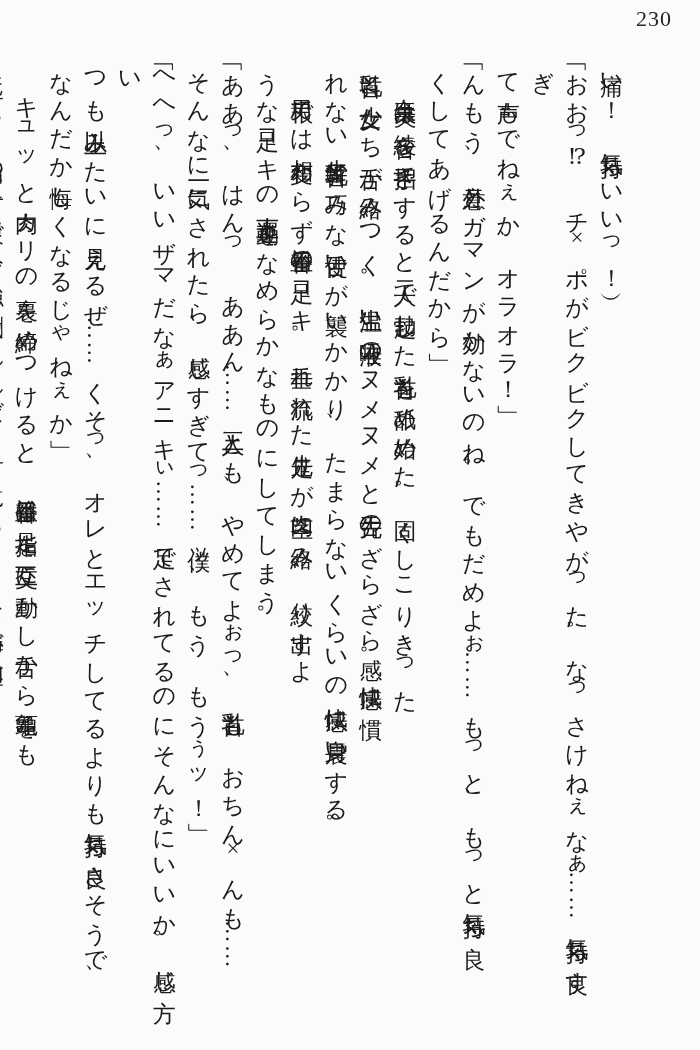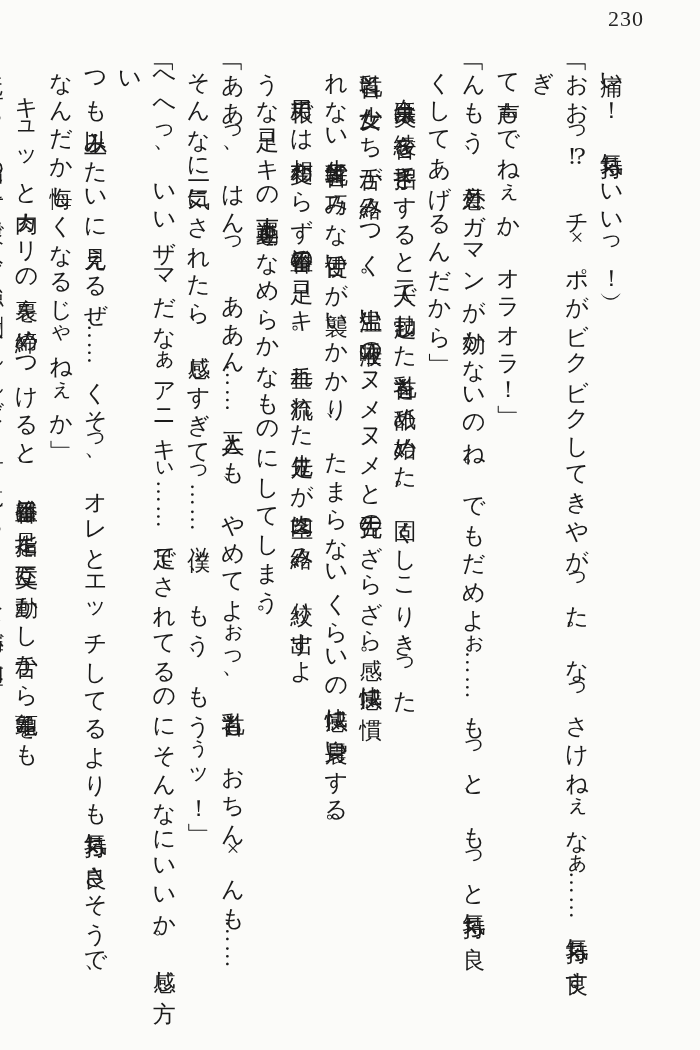--- a/index.html
+++ b/index.html
@@ -10,21 +10,21 @@
     position: relative;
     width: 700px;
     height: 1050px;
     background: #fbfbf9;
     overflow: hidden;
     font-family: "Liberation Serif", "DejaVu Serif", serif;
   }
   .folio {
     position: absolute;
     top: 6px;
-    left: 596px;
+    left: 624px;
     width: 60px;
     text-align: center;
     font-size: 22px;
     letter-spacing: 1px;
     color: #242424;
   }
   .text-block {
     position: absolute;
     top: 56px;
     right: 72px;

